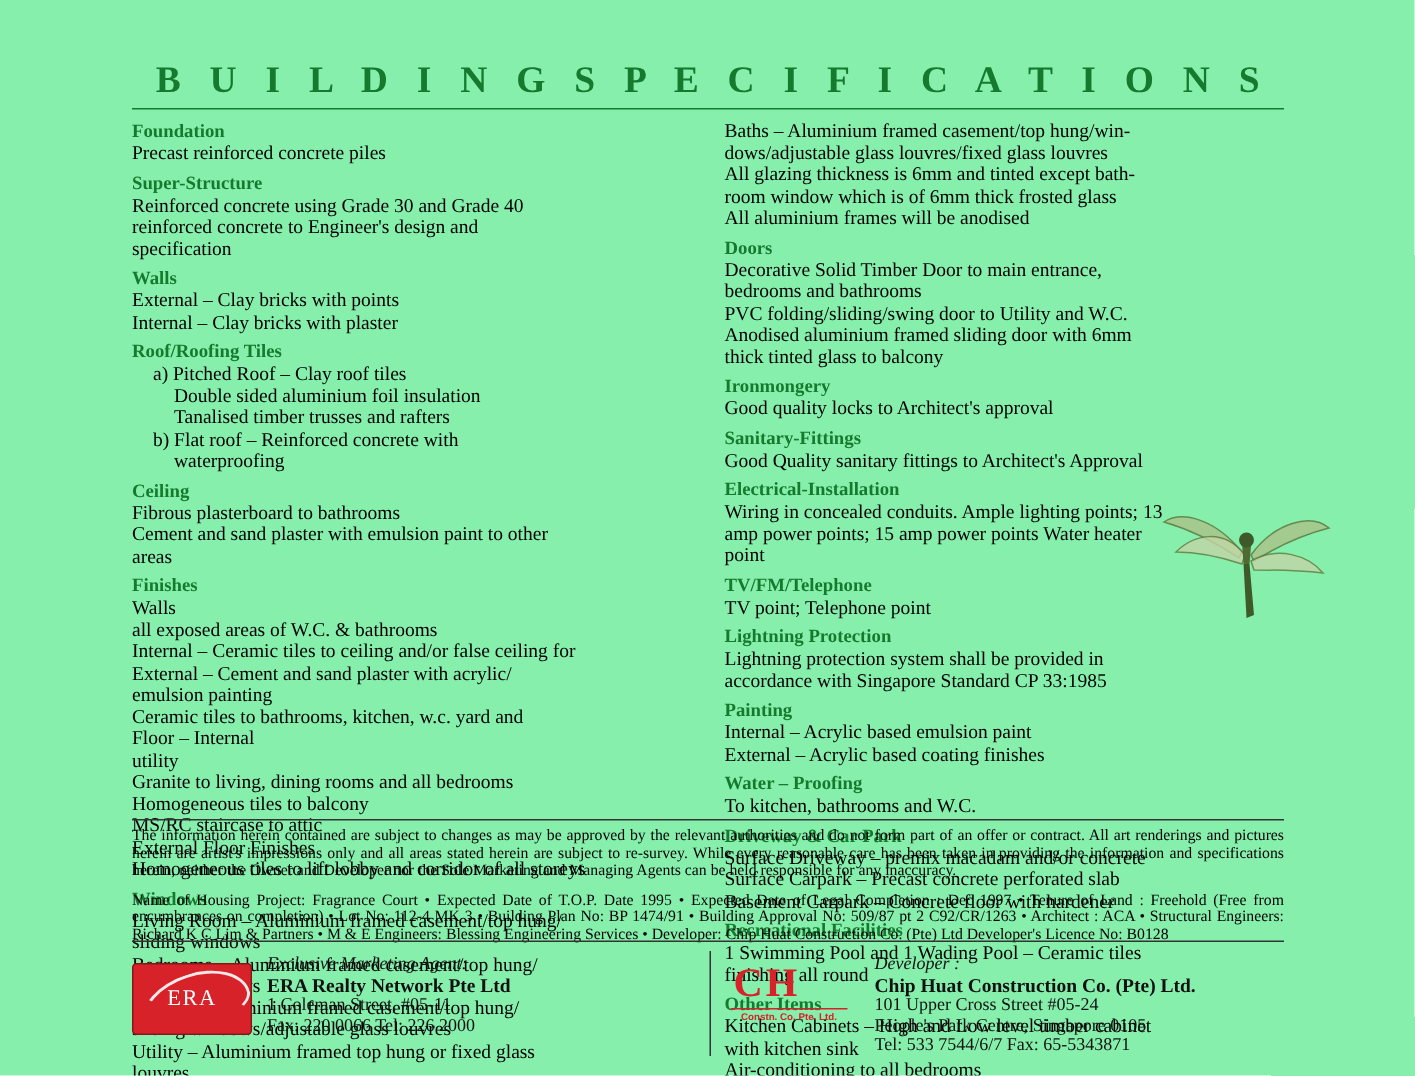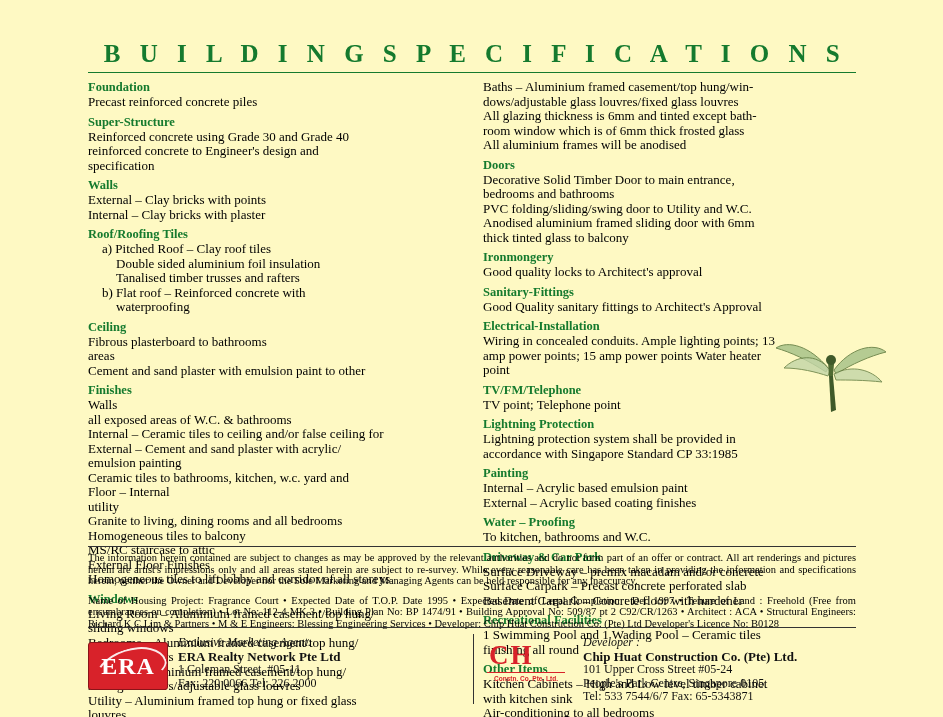--- a/index.html
+++ b/index.html
@@ -13,21 +13,21 @@
     font-family: "Liberation Serif", serif;
     color: #111111;
     position: relative;
     overflow: hidden;
   }
   .page {
     position: absolute;
     left: 0; top: 0;
     width: 943px;
     height: 717px;
-    background: #fef9c3;
+    background: #86efac;
   }
   .title {
     position: absolute;
     left: 85px;
     top: 40px;
     width: 780px;
     font-family: "Liberation Serif", serif;
     font-weight: bold;
     font-size: 25px;
     letter-spacing: 6.5px;
@@ -135,22 +135,22 @@
     height: 46px;
     background: #d8222a;
     border: 1px solid #8a1418;
     border-radius: 3px;
     display: flex;
     align-items: center;
     justify-content: center;
   }
   .era-logo .era-text {
     color: #ffffff;
-    font-weight: bold;
-    font-size: 24px;
+    font-weight: normal;
+    font-size: 15px;
     letter-spacing: 1px;
     font-family: "Liberation Serif", serif;
   }
   .era-logo .swoosh {
     position: absolute;
     left: 4px;
     top: 6px;
     width: 70px;
     height: 34px;
     border-radius: 50% 50% 50% 50% / 60% 60% 40% 40%;
@@ -241,22 +241,22 @@
         <div class="line">External – Clay bricks with points</div>
         <div class="line">Internal – Clay bricks with plaster</div>
         <div class="sec-head">Roof/Roofing Tiles</div>
         <div class="line ind1">a)  Pitched Roof – Clay roof tiles</div>
         <div class="line ind2">Double sided aluminium foil insulation</div>
         <div class="line ind2">Tanalised timber trusses and rafters</div>
         <div class="line ind1">b)  Flat roof – Reinforced concrete with</div>
         <div class="line ind2">waterproofing</div>
         <div class="sec-head">Ceiling</div>
         <div class="line">Fibrous plasterboard to bathrooms</div>
+        <div class="line">Cement and sand plaster with emulsion paint to other</div>
         <div class="line">areas</div>
-        <div class="line">Cement and sand plaster with emulsion paint to other</div>
         <div class="sec-head">Finishes</div>
         <div class="line">Walls</div>
         <div class="line">all exposed areas of W.C. &amp; bathrooms</div>
         <div class="line">Internal – Ceramic tiles to ceiling and/or false ceiling for</div>
         <div class="line">External – Cement and sand plaster with acrylic/</div>
         <div class="line">emulsion painting</div>
         <div class="line">Ceramic tiles to bathrooms, kitchen, w.c. yard and</div>
         <div class="line">Floor – Internal</div>
         <div class="line">utility</div>
         <div class="line">Granite to living, dining rooms and all bedrooms</div>

